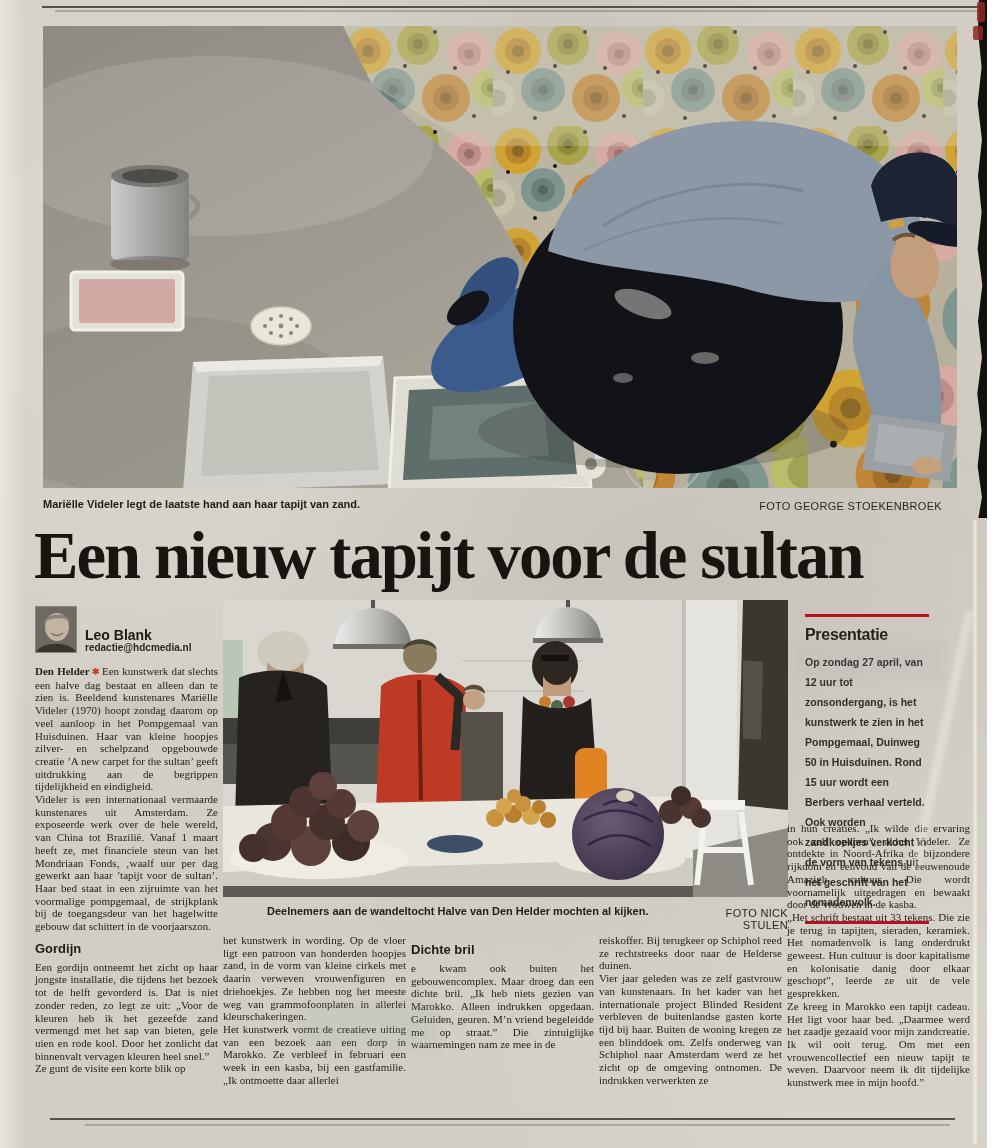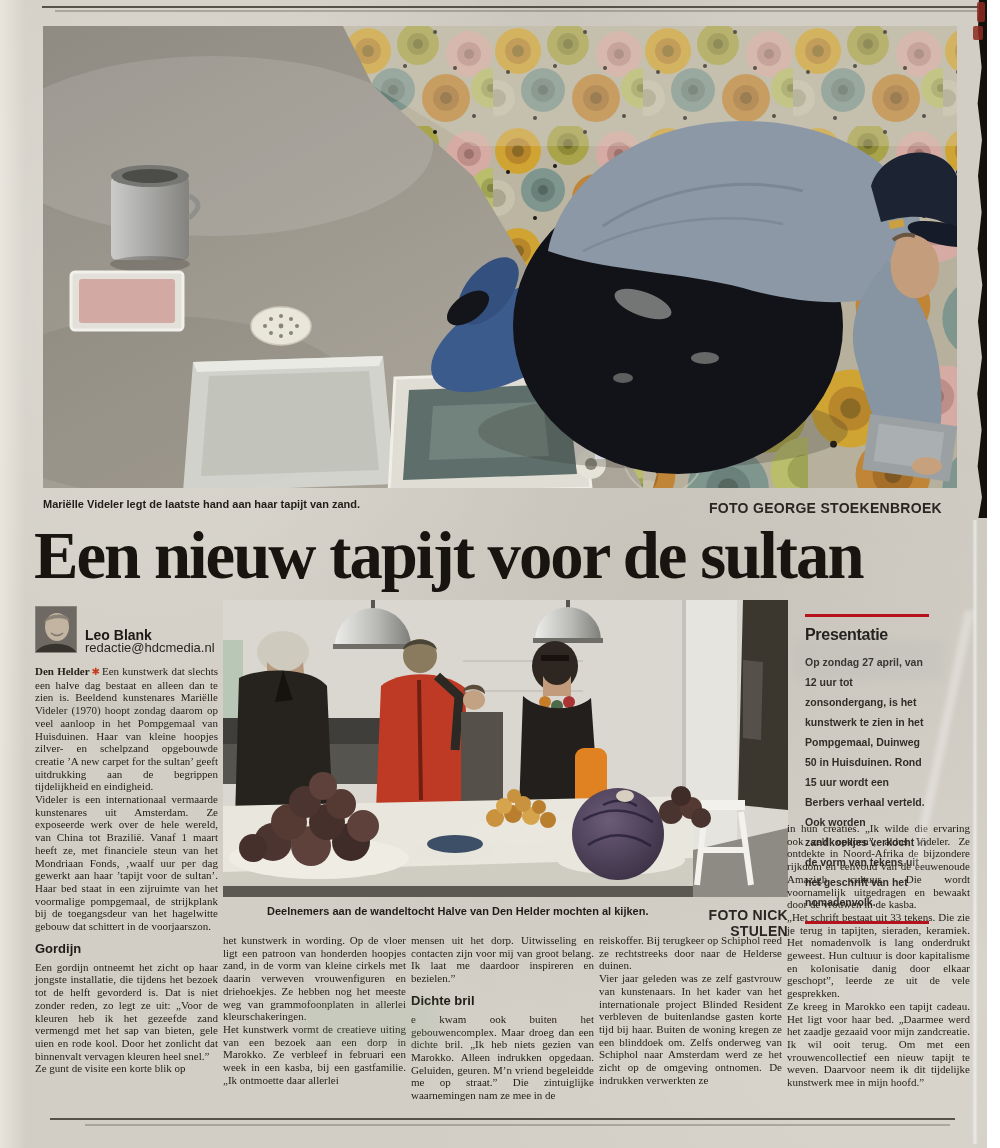--- a/index.html
+++ b/index.html
@@ -9,33 +9,33 @@
       radial-gradient(ellipse at 15% 25%, rgba(255,255,255,.20), transparent 42%),
       radial-gradient(ellipse at 70% 55%, rgba(125,118,106,.14), transparent 48%),
       radial-gradient(ellipse at 55% 8%, rgba(130,124,112,.10), transparent 30%),
       radial-gradient(ellipse at 90% 85%, rgba(255,255,255,.14), transparent 40%),
       #d2cec5;}
   .abs{position:absolute;}
   .rule{background:#56524a;height:2px;}
   .rule-soft{background:rgba(90,86,78,.35);height:2px;filter:blur(.6px);}
   .photo-frame{overflow:hidden;background:#9a958c;}
   .caption{font-family:"Liberation Sans",sans-serif;font-weight:700;font-size:11px;color:#201d18;}
-  .credit{font-family:"Liberation Sans",sans-serif;font-weight:700;font-size:14px;letter-spacing:.3px;color:#2a2722;}
+  .credit{font-family:"Liberation Sans",sans-serif;font-weight:400;font-size:11px;letter-spacing:.3px;color:#2a2722;}
   .headline{margin:0;font-family:"Liberation Serif",serif;font-weight:700;font-size:68px;
     letter-spacing:-2px;color:#18140f;transform:scaleX(.98);transform-origin:left;white-space:nowrap;}
   .col{position:absolute;width:183px;font-size:11px;line-height:12.7px;text-align:justify;color:#272219;}
   .col p{margin:0;}
   .lead b{font-family:"Liberation Serif",serif;}
   .star{color:#c63a1e;font-size:10px;padding:0 2px;}
   .subhead{font-family:"Liberation Sans",sans-serif;font-weight:700;font-size:13px;line-height:14px;
     margin:9px 0 5px;color:#1f1c17;text-align:left;}
   .byline{display:flex;align-items:flex-end;gap:8px;margin-bottom:12px;}
   .byline-photo{width:40px;height:45px;border:1px solid #8a857b;background:#6e6963;flex:0 0 auto;}
   .byline-name{font-family:"Liberation Sans",sans-serif;font-weight:700;font-size:14px;color:#1d1a15;line-height:14px;}
-  .byline-email{font-family:"Liberation Sans",sans-serif;font-weight:400;font-size:13px;color:#2a2722;line-height:11px;}
+  .byline-email{font-family:"Liberation Sans",sans-serif;font-weight:700;font-size:10px;color:#2a2722;line-height:11px;}
   .sidebar-rule{height:3px;background:#b5121b;}
   .sidebar-title{margin:9px 0 8px;font-family:"Liberation Sans",sans-serif;font-weight:700;
     font-size:16px;letter-spacing:-.3px;color:#24221d;}
   .sidebar-body{font-family:"Liberation Sans",sans-serif;font-weight:700;font-size:10.5px;
     line-height:20px;color:#312e28;text-align:left;}
   .torn-edge{position:absolute;right:0;top:0;width:18px;height:518px;background:#14110d;
     clip-path:polygon(55% 0,100% 0,100% 100%,52% 100%,72% 96%,48% 90%,70% 83%,46% 76%,72% 69%,50% 62%,74% 55%,48% 48%,70% 41%,50% 34%,72% 27%,48% 20%,70% 13%,50% 6%);}
   .speck{position:absolute;border-radius:2px;background:#8c2a22;opacity:.85;}
   .crease-v{position:absolute;right:9px;top:520px;width:6px;height:624px;
     background:linear-gradient(to right,transparent,rgba(255,255,255,.55),transparent);}
@@ -366,21 +366,20 @@
 
   <div class="abs caption" style="left:223px;top:905px;width:480px;margin-left:44px;">Deelnemers aan de wandeltocht Halve van Den Helder mochten al kijken.</div>
   <div class="abs credit" style="left:700px;top:907px;width:88px;text-align:right;">FOTO NICK STULEN</div>
 
   <div class="col" style="left:223px;top:934px;">
     <p>het kunstwerk in wording. Op de vloer ligt een patroon van honderden hoopjes zand, in de vorm van kleine cirkels met daarin verweven vrouwenfiguren en driehoekjes. Ze hebben nog het meeste weg van grammofoonplaten in allerlei kleurschakeringen.</p>
     <p>Het kunstwerk vormt de creatieve uiting van een bezoek aan een dorp in Marokko. Ze verbleef in februari een week in een kasba, bij een gastfamilie. „Ik ontmoette daar allerlei</p>
   </div>
 
   <div class="col" style="left:411px;top:934px;">
-    <p>mensen uit het dorp. Uitwisseling en contacten zijn voor mij van groot belang. Ik laat me daardoor inspireren en bezielen.”</p>
     <div class="subhead">Dichte bril</div>
     <p>e kwam ook buiten het gebouwencomplex. Maar droeg dan een dichte bril. „Ik heb niets gezien van Marokko. Alleen indrukken opgedaan. Geluiden, geuren. M’n vriend begeleidde me op straat.” Die zintuiglijke waarnemingen nam ze mee in de</p>
   </div>
 
   <div class="col" style="left:599px;top:934px;">
     <p>reiskoffer. Bij terugkeer op Schiphol reed ze rechtstreeks door naar de Helderse duinen.</p>
     <p>Vier jaar geleden was ze zelf gastvrouw van kunstenaars. In het kader van het internationale project Blinded Resident verbleven de buitenlandse gasten korte tijd bij haar. Buiten de woning kregen ze een blinddoek om. Zelfs onderweg van Schiphol naar Amsterdam werd ze het zicht op de omgeving ontnomen. De indrukken verwerkten ze</p>
   </div>
 
   <div class="abs" style="left:805px;top:614px;width:124px;">

